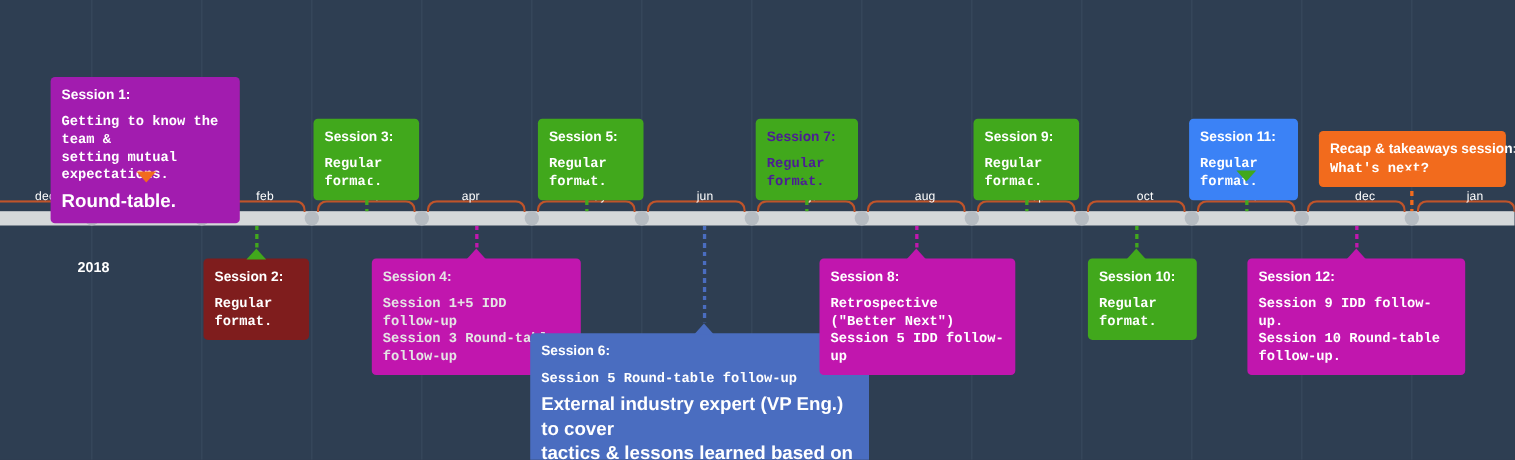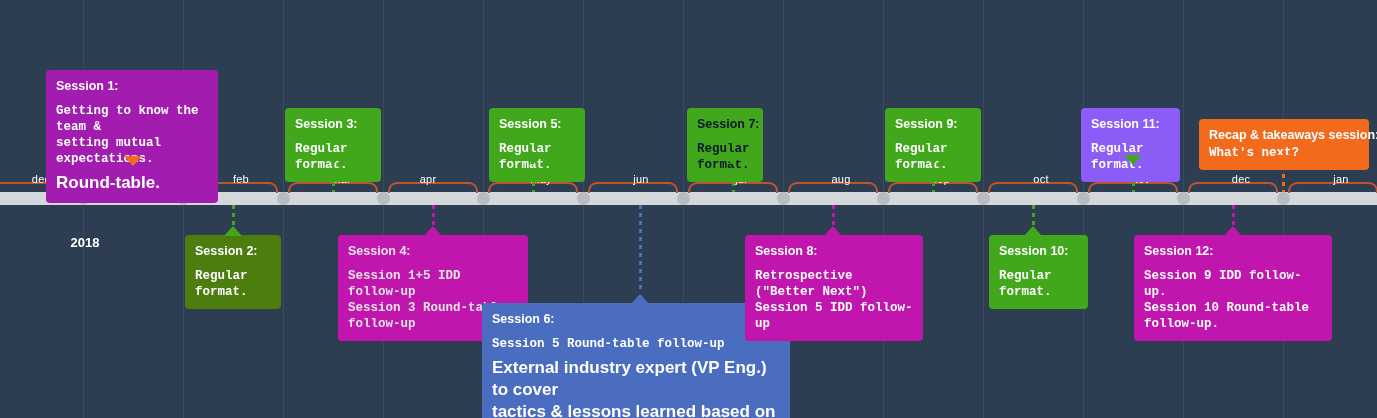--- a/index.html
+++ b/index.html
@@ -204,21 +204,21 @@
     <div class="callout" style="left: 46px; top: 70px; width: 172px; min-height: 87px; background: #a21caf; color: rgb(255, 255, 255);">
       <div class="c-title">Session 1:</div>
       <div class="c-body">Getting to know the team &amp;
 setting mutual expectations.</div>
       <div class="c-body2">Round-table.</div>
     </div>
     <div class="tail tail-down" style="color: rgb(242, 107, 29); left: 124px; top: 156px; border-top-color: rgb(242, 107, 29);"></div>
     <div class="stem" style="left: 233px; color: rgb(65, 168, 28); top: 205px; height: 20px;">
       <div class="stem-inner"></div>
     </div>
-    <div class="callout" style="left: 185px; top: 235px; width: 96px; min-height: 48px; background: #4d7c0f; color: rgb(255, 255, 255);">
+    <div class="callout" style="left: 185px; top: 235px; width: 96px; min-height: 48px; background: #7f1d1d; color: rgb(255, 255, 255);">
       <div class="c-title">Session 2:</div>
       <div class="c-body">Regular format.</div>
     </div>
     <div class="tail tail-up" style="color: rgb(65, 168, 28); left: 224px; top: 226px; border-bottom-color: rgb(65, 168, 28);"></div>
     <div class="stem" style="left: 333px; color: rgb(65, 168, 28); top: 166px; height: 26px;">
       <div class="stem-inner"></div>
     </div>
     <div class="callout" style="left: 285px; top: 108px; width: 96px; min-height: 48px; background: rgb(65, 168, 28); color: rgb(255, 255, 255);">
       <div class="c-title">Session 3:</div>
       <div class="c-body">Regular format.</div>
@@ -247,21 +247,21 @@
     <div class="callout" style="left: 482px; top: 303px; width: 308px; min-height: 85px; background: rgb(74, 109, 192); color: rgb(255, 255, 255);">
       <div class="c-title">Session 6:</div>
       <div class="c-body">Session 5 Round-table follow-up</div>
       <div class="c-body2">External industry expert (VP Eng.) to cover
 tactics &amp; lessons learned based on the group's pains.</div>
     </div>
     <div class="tail tail-up" style="color: rgb(74, 109, 192); left: 631px; top: 294px; border-bottom-color: rgb(74, 109, 192);"></div>
     <div class="stem" style="left: 733px; color: rgb(65, 168, 28); top: 166px; height: 26px;">
       <div class="stem-inner"></div>
     </div>
-    <div class="callout" style="left: 687px; top: 108px; width: 76px; min-height: 48px; background: rgb(65, 168, 28); color: #0f172a;">
+    <div class="callout" style="left: 687px; top: 108px; width: 93px; min-height: 48px; background: rgb(65, 168, 28); color: #4c1d95;">
       <div class="c-title">Session 7:</div>
       <div class="c-body">Regular format.</div>
     </div>
     <div class="tail tail-down" style="color: rgb(65, 168, 28); left: 724px; top: 155px; border-top-color: rgb(65, 168, 28);"></div>
     <div class="stem" style="left: 833px; color: rgb(193, 22, 174); top: 205px; height: 20px;">
       <div class="stem-inner"></div>
     </div>
     <div class="callout" style="left: 745px; top: 235px; width: 178px; min-height: 57px; background: rgb(193, 22, 174); color: rgb(255, 255, 255);">
       <div class="c-title">Session 8:</div>
       <div class="c-body">Retrospective ("Better Next")
@@ -280,21 +280,21 @@
       <div class="stem-inner"></div>
     </div>
     <div class="callout" style="left: 989px; top: 235px; width: 99px; min-height: 48px; background: rgb(65, 168, 28); color: rgb(255, 255, 255);">
       <div class="c-title">Session 10:</div>
       <div class="c-body">Regular format.</div>
     </div>
     <div class="tail tail-up" style="color: rgb(65, 168, 28); left: 1024px; top: 226px; border-bottom-color: rgb(65, 168, 28);"></div>
     <div class="stem" style="left: 1133px; color: rgb(65, 168, 28); top: 166px; height: 26px;">
       <div class="stem-inner"></div>
     </div>
-    <div class="callout" style="left: 1081px; top: 108px; width: 99px; min-height: 48px; background: #8b5cf6; color: rgb(255, 255, 255);">
+    <div class="callout" style="left: 1081px; top: 108px; width: 99px; min-height: 48px; background: #3b82f6; color: rgb(255, 255, 255);">
       <div class="c-title">Session 11:</div>
       <div class="c-body">Regular format.</div>
     </div>
     <div class="tail tail-down" style="color: rgb(65, 168, 28); left: 1124px; top: 155px; border-top-color: rgb(65, 168, 28);"></div>
     <div class="stem" style="left: 1233px; color: rgb(193, 22, 174); top: 205px; height: 20px;">
       <div class="stem-inner"></div>
     </div>
     <div class="callout" style="left: 1134px; top: 235px; width: 198px; min-height: 57px; background: rgb(193, 22, 174); color: rgb(255, 255, 255);">
       <div class="c-title">Session 12:</div>
       <div class="c-body">Session 9 IDD follow-up.

